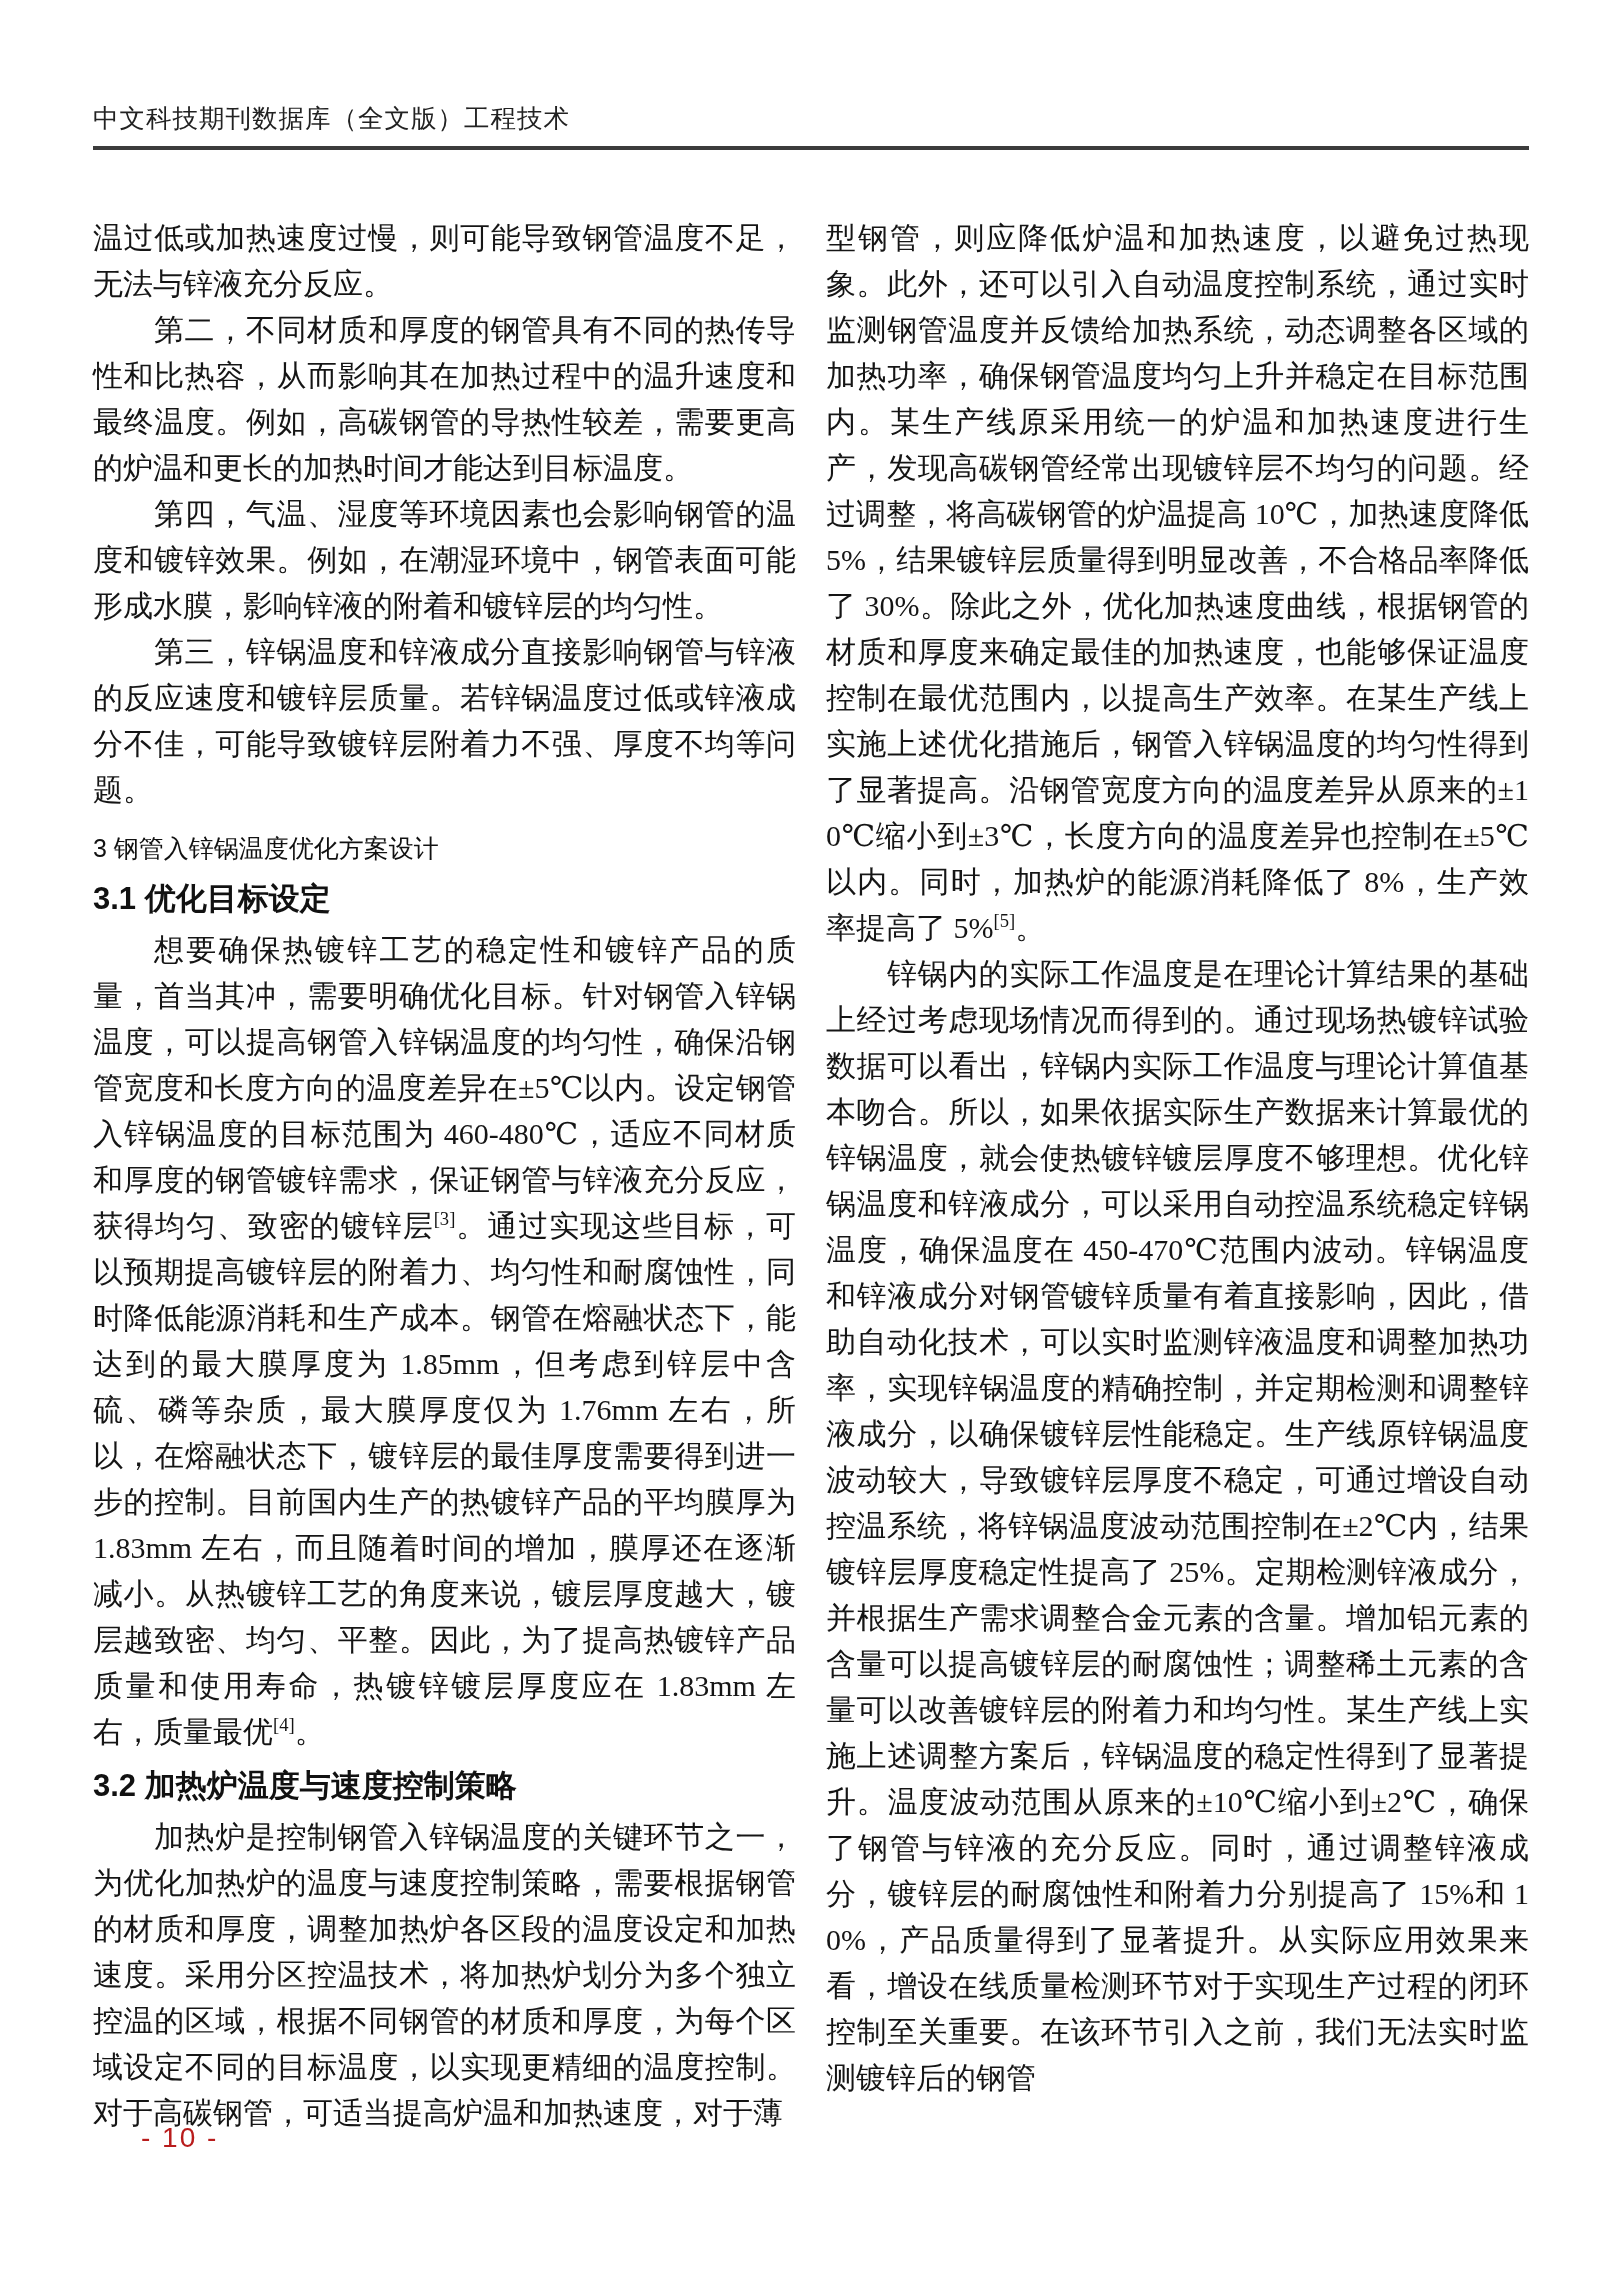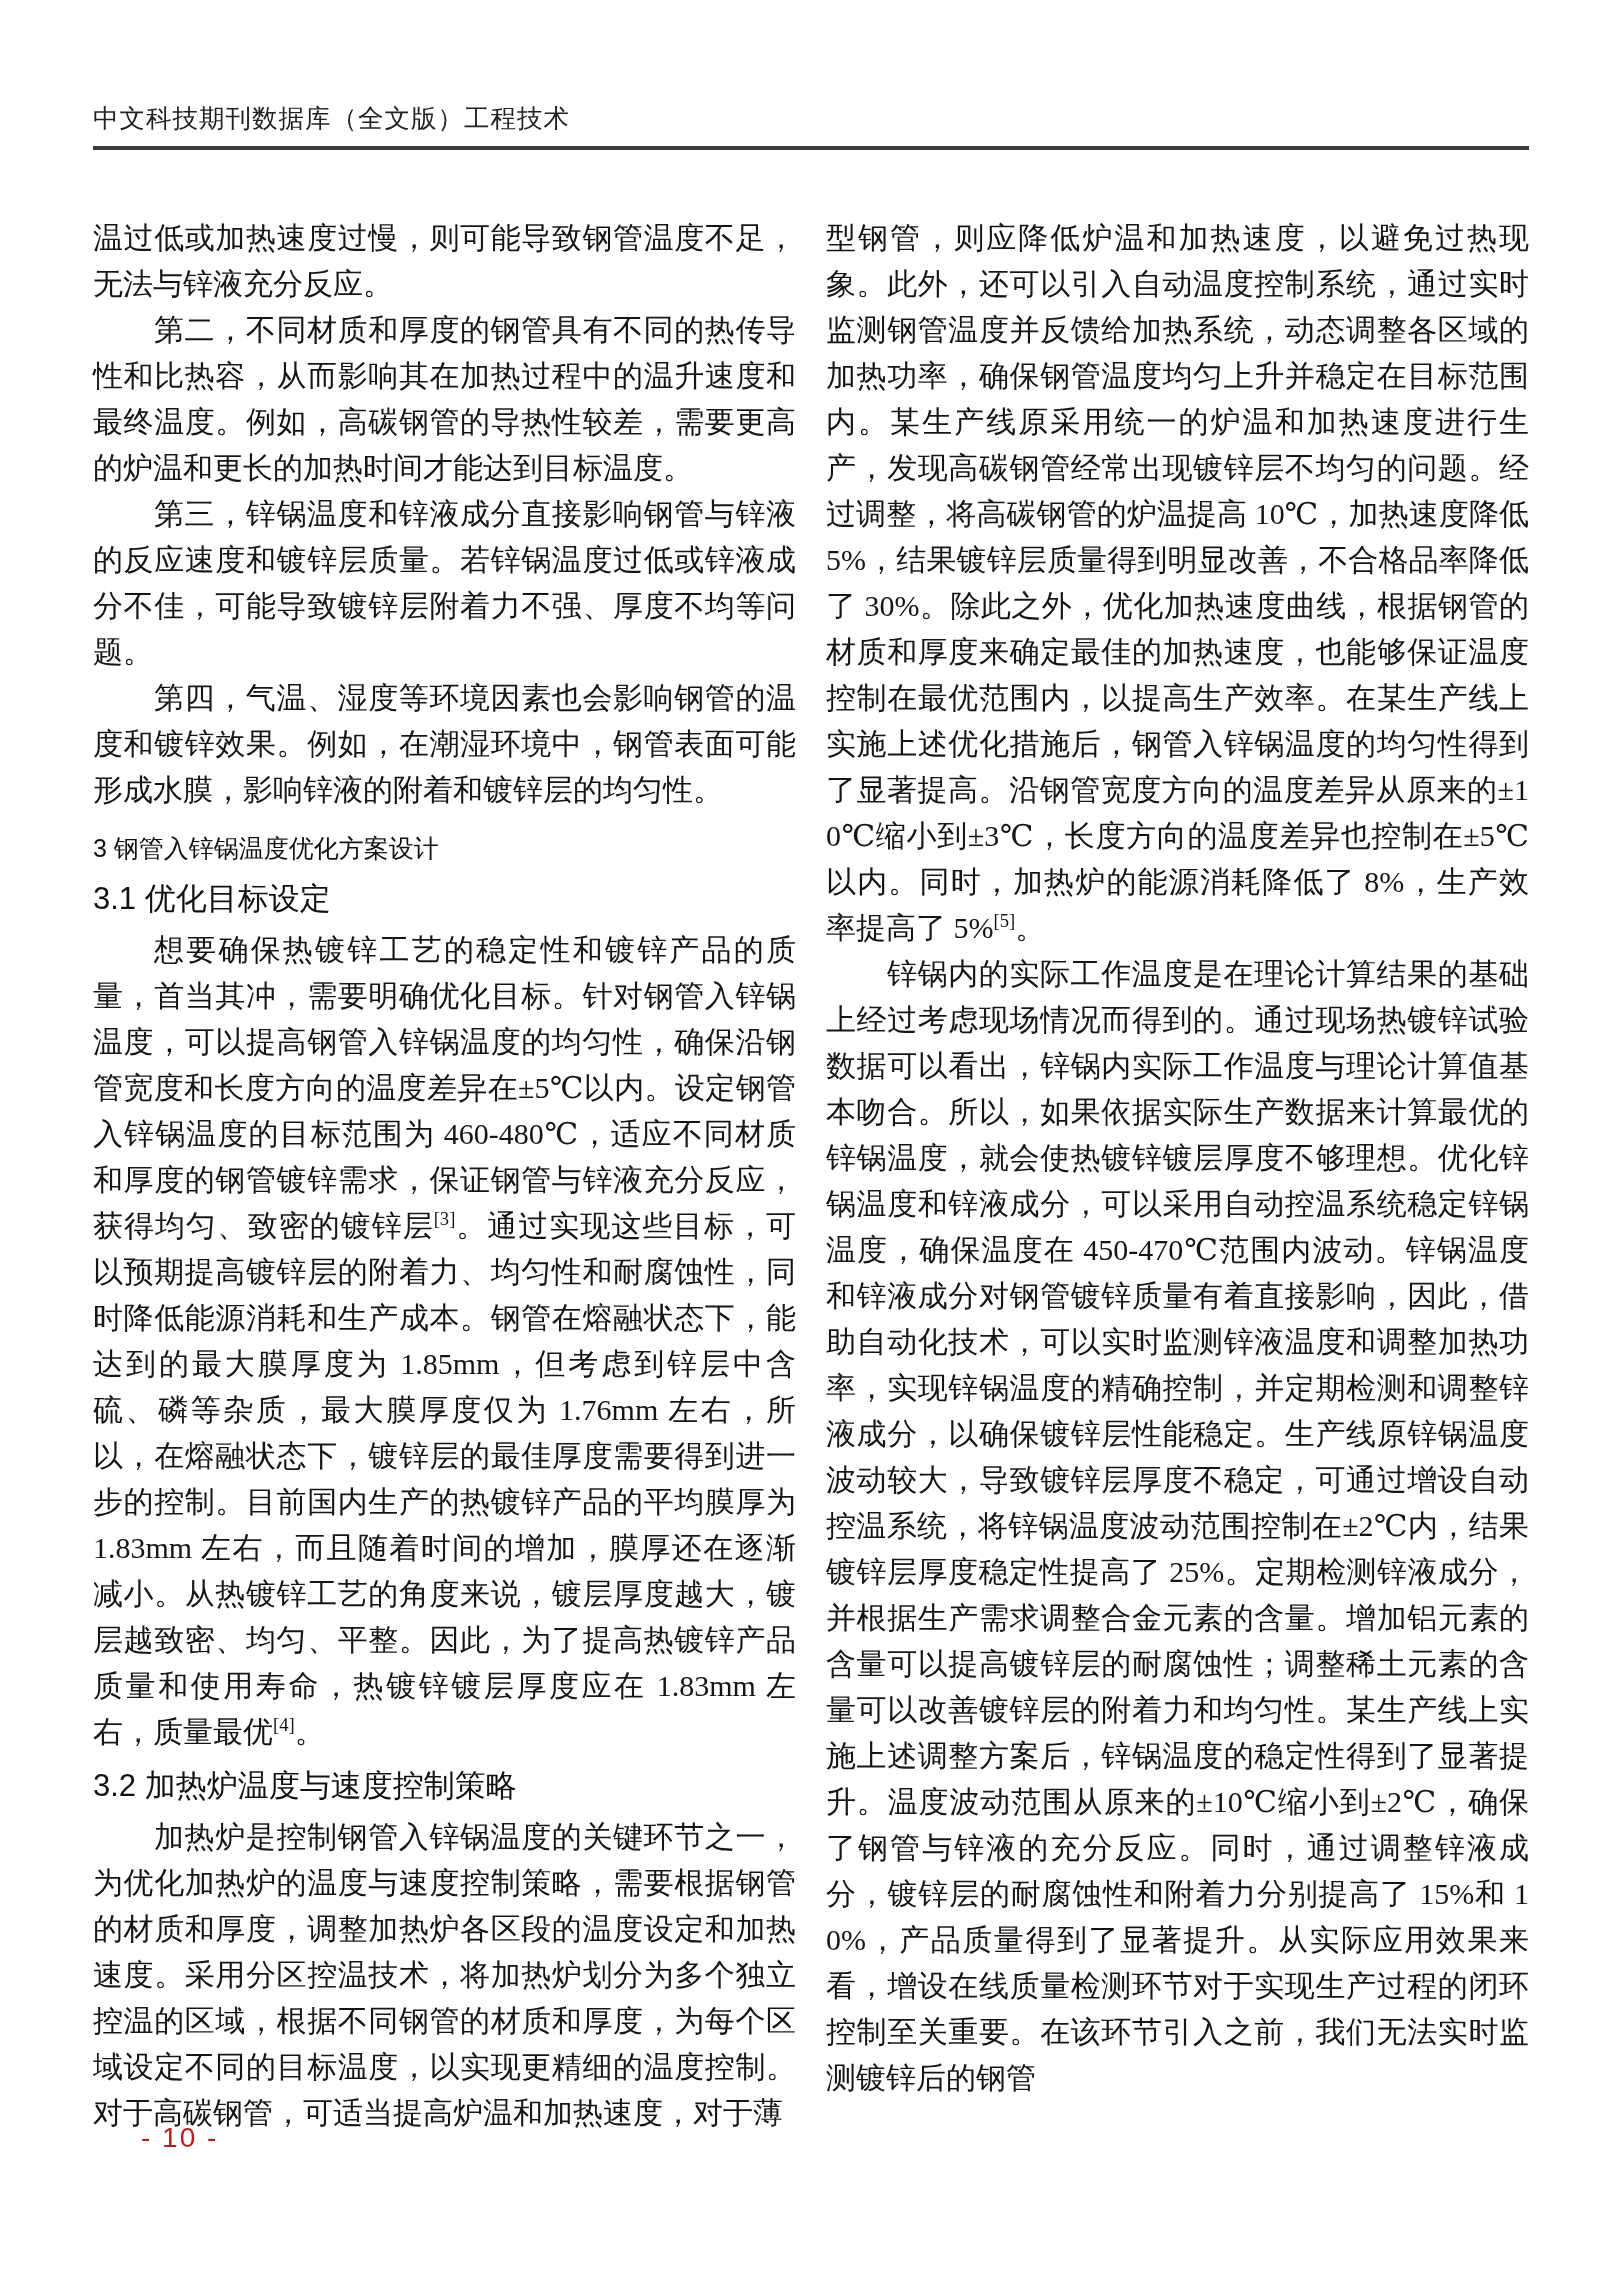--- a/index.html
+++ b/index.html
@@ -52,21 +52,21 @@
     margin: 14.7px 0 10.8px 0;
     font-family: "Liberation Sans", "DejaVu Sans", sans-serif;
     font-weight: 400;
     font-size: 25px;
     line-height: 41px;
     color: #111;
   }
   .sec-h2 {
     margin: 10.8px 0 8.8px 0;
     font-family: "Liberation Sans", "DejaVu Sans", sans-serif;
-    font-weight: 400;
+    font-weight: 700;
     font-size: 31px;
     line-height: 39px;
     color: #111;
   }
   sup.cite {
     font-size: 18.6px;
     line-height: 0;
     vertical-align: super;
   }
   .page-number {
@@ -83,22 +83,22 @@
 <body>
 
 <div class="page">
   <div class="running-head">中文科技期刊数据库（全文版）工程技术</div>
   <div class="head-rule"></div>
 
   <div class="content">
     <div class="col">
         <p class="para">温过低或加热速度过慢，则可能导致钢管温度不足，无法与锌液充分反应。</p>
         <p class="para indent">第二，不同材质和厚度的钢管具有不同的热传导性和比热容，从而影响其在加热过程中的温升速度和最终温度。例如，高碳钢管的导热性较差，需要更高的炉温和更长的加热时间才能达到目标温度。</p>
+        <p class="para indent">第四，气温、湿度等环境因素也会影响钢管的温度和镀锌效果。例如，在潮湿环境中，钢管表面可能形成水膜，影响锌液的附着和镀锌层的均匀性。</p>
         <p class="para indent">第三，锌锅温度和锌液成分直接影响钢管与锌液的反应速度和镀锌层质量。若锌锅温度过低或锌液成分不佳，可能导致镀锌层附着力不强、厚度不均等问题。</p>
-        <p class="para indent">第四，气温、湿度等环境因素也会影响钢管的温度和镀锌效果。例如，在潮湿环境中，钢管表面可能形成水膜，影响锌液的附着和镀锌层的均匀性。</p>
         <h2 class="sec-h1">3 钢管入锌锅温度优化方案设计</h2>
         <h3 class="sec-h2">3.1 优化目标设定</h3>
         <p class="para indent">想要确保热镀锌工艺的稳定性和镀锌产品的质量，首当其冲，需要明确优化目标。针对钢管入锌锅温度，可以提高钢管入锌锅温度的均匀性，确保沿钢管宽度和长度方向的温度差异在±5℃以内。设定钢管入锌锅温度的目标范围为 460-480℃，适应不同材质和厚度的钢管镀锌需求，保证钢管与锌液充分反应，获得均匀、致密的镀锌层<sup class="cite">[3]</sup>。通过实现这些目标，可以预期提高镀锌层的附着力、均匀性和耐腐蚀性，同时降低能源消耗和生产成本。钢管在熔融状态下，能达到的最大膜厚度为 1.85mm，但考虑到锌层中含硫、磷等杂质，最大膜厚度仅为 1.76mm 左右，所以，在熔融状态下，镀锌层的最佳厚度需要得到进一步的控制。目前国内生产的热镀锌产品的平均膜厚为 1.83mm 左右，而且随着时间的增加，膜厚还在逐渐减小。从热镀锌工艺的角度来说，镀层厚度越大，镀层越致密、均匀、平整。因此，为了提高热镀锌产品质量和使用寿命，热镀锌镀层厚度应在 1.83mm 左右，质量最优<sup class="cite">[4]</sup>。</p>
         <h3 class="sec-h2">3.2 加热炉温度与速度控制策略</h3>
         <p class="para indent">加热炉是控制钢管入锌锅温度的关键环节之一，为优化加热炉的温度与速度控制策略，需要根据钢管的材质和厚度，调整加热炉各区段的温度设定和加热速度。采用分区控温技术，将加热炉划分为多个独立控温的区域，根据不同钢管的材质和厚度，为每个区域设定不同的目标温度，以实现更精细的温度控制。对于高碳钢管，可适当提高炉温和加热速度，对于薄</p>
       </div>
     <div class="col">
         <p class="para">型钢管，则应降低炉温和加热速度，以避免过热现象。此外，还可以引入自动温度控制系统，通过实时监测钢管温度并反馈给加热系统，动态调整各区域的加热功率，确保钢管温度均匀上升并稳定在目标范围内。某生产线原采用统一的炉温和加热速度进行生产，发现高碳钢管经常出现镀锌层不均匀的问题。经过调整，将高碳钢管的炉温提高 10℃，加热速度降低 5%，结果镀锌层质量得到明显改善，不合格品率降低了 30%。除此之外，优化加热速度曲线，根据钢管的材质和厚度来确定最佳的加热速度，也能够保证温度控制在最优范围内，以提高生产效率。在某生产线上实施上述优化措施后，钢管入锌锅温度的均匀性得到了显著提高。沿钢管宽度方向的温度差异从原来的±10℃缩小到±3℃，长度方向的温度差异也控制在±5℃以内。同时，加热炉的能源消耗降低了 8%，生产效率提高了 5%<sup class="cite">[5]</sup>。</p>
         <p class="para indent">锌锅内的实际工作温度是在理论计算结果的基础上经过考虑现场情况而得到的。通过现场热镀锌试验数据可以看出，锌锅内实际工作温度与理论计算值基本吻合。所以，如果依据实际生产数据来计算最优的锌锅温度，就会使热镀锌镀层厚度不够理想。优化锌锅温度和锌液成分，可以采用自动控温系统稳定锌锅温度，确保温度在 450-470℃范围内波动。锌锅温度和锌液成分对钢管镀锌质量有着直接影响，因此，借助自动化技术，可以实时监测锌液温度和调整加热功率，实现锌锅温度的精确控制，并定期检测和调整锌液成分，以确保镀锌层性能稳定。生产线原锌锅温度波动较大，导致镀锌层厚度不稳定，可通过增设自动控温系统，将锌锅温度波动范围控制在±2℃内，结果镀锌层厚度稳定性提高了 25%。定期检测锌液成分，并根据生产需求调整合金元素的含量。增加铝元素的含量可以提高镀锌层的耐腐蚀性；调整稀土元素的含量可以改善镀锌层的附着力和均匀性。某生产线上实施上述调整方案后，锌锅温度的稳定性得到了显著提升。温度波动范围从原来的±10℃缩小到±2℃，确保了钢管与锌液的充分反应。同时，通过调整锌液成分，镀锌层的耐腐蚀性和附着力分别提高了 15%和 10%，产品质量得到了显著提升。从实际应用效果来看，增设在线质量检测环节对于实现生产过程的闭环控制至关重要。在该环节引入之前，我们无法实时监测镀锌后的钢管</p>
       </div>

